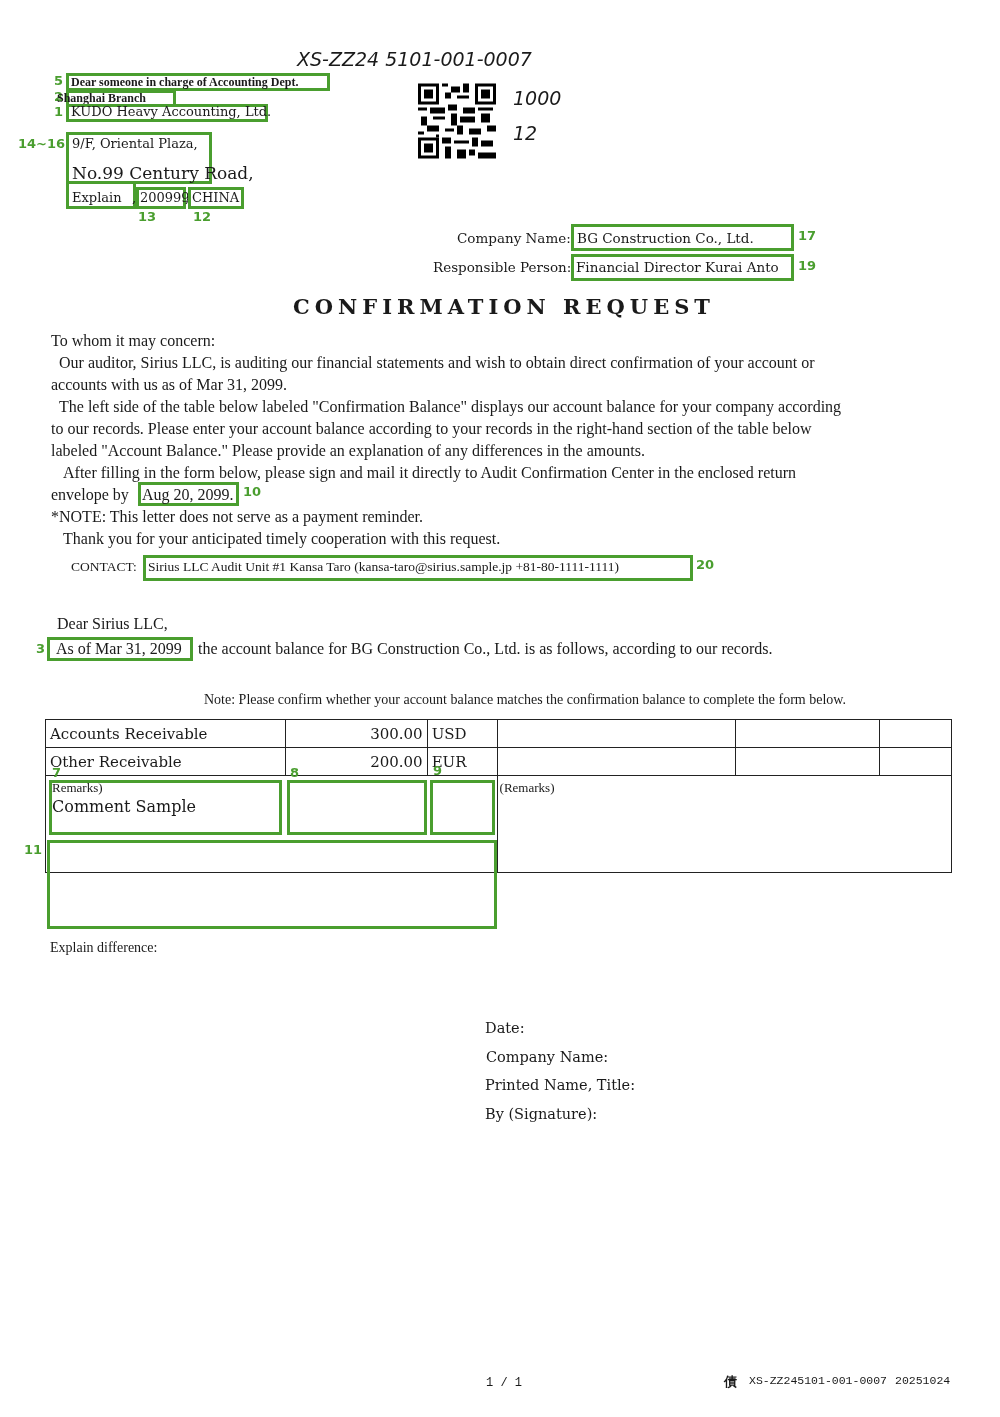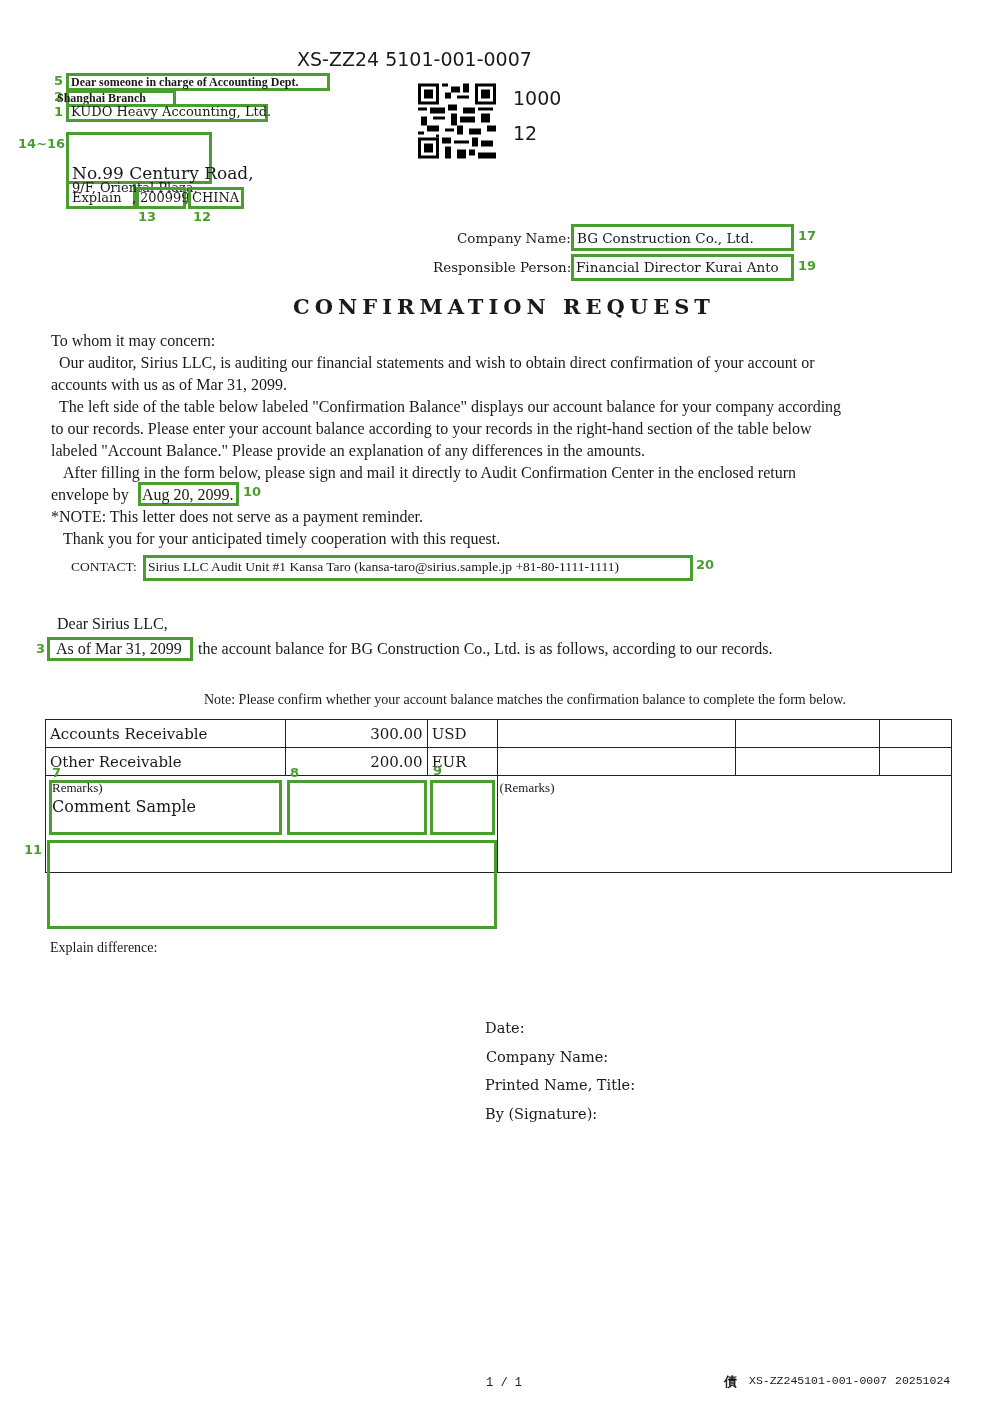--- a/index.html
+++ b/index.html
@@ -1,19 +1,19 @@
 <!DOCTYPE html>
 <html><head>
 <meta charset="utf-8">
 <style>
   html, body { margin:0; padding:0; background:#ffffff; }
   body { width:1000px; height:1417px; position:relative; overflow:hidden;
          font-family:"DejaVu Serif", "Liberation Serif", serif; color:#1a1a1a; }
   .abs { position:absolute; white-space:nowrap; }
-  .sans { font-family:"DejaVu Sans", "Liberation Sans", sans-serif; }
+  .sans { font-family:"DejaVu Sans", "Liberation Sans", sans-serif;font-style:italic; }
   .serif { font-family:"Liberation Serif", "DejaVu Serif", serif; }
   .mono { font-family:"Liberation Mono", "DejaVu Sans Mono", monospace; }
   .gbox { position:absolute; border:3px solid #4a9e2f; box-sizing:border-box; }
   .glab { position:absolute; color:#4a9e2f; font-family:"DejaVu Sans","Liberation Sans",sans-serif; font-size:13px; font-weight:bold; }
   .body-text { font-family:"Liberation Serif","DejaVu Serif",serif; font-size:16px; line-height:22px; }
   table.bal { position:absolute; left:45px; top:719px; width:907px; border-collapse:collapse;
               font-family:"DejaVu Serif","Liberation Serif",serif; }
   table.bal td { border:1.5px solid #222; padding:0 4px; height:27px; font-size:15px; }
   .hdr { text-align:center; }
   .right { text-align:right; }
@@ -80,21 +80,21 @@
 <div class="gbox" style="left:66px; top:90px; width:110px; height:17px;"></div>
 <div class="abs serif" style="left:57px; top:91px; font-size:12px; font-weight:bold;">Shanghai Branch</div>
 
 <div class="glab" style="left:54px; top:104px;">1</div>
 <div class="gbox" style="left:66px; top:104px; width:202px; height:18px;"></div>
 <div class="abs" style="left:71px; top:104px; font-size:13px;">KUDO Heavy Accounting, Ltd.</div>
 
 <div class="glab" style="left:18px; top:136px;">14~16</div>
 <div class="gbox" style="left:66px; top:132px; width:146px; height:52px;"></div>
 <div class="gbox" style="left:66px; top:184px; width:70px; height:25px; border-top:none;"></div>
-<div class="abs" style="left:72px; top:136px; font-size:13px;margin-top:44px;">9/F, Oriental Plaza,</div>
+<div class="abs" style="left:72px; top:136px; font-size:13px;">9/F, Oriental Plaza,</div>
 <div class="abs" style="left:72px; top:163px; font-size:17px;">No.99 Century Road,</div>
 <div class="abs" style="left:72px; top:190px; font-size:13px;">Explain</div>
 <div class="abs" style="left:132px; top:190px; font-size:13px;">,</div>
 <div class="gbox" style="left:136px; top:187px; width:50px; height:22px;"></div>
 <div class="abs" style="left:140px; top:190px; font-size:13px;">200999</div>
 <div class="abs" style="left:185px; top:190px; font-size:13px;">,</div>
 <div class="gbox" style="left:188px; top:187px; width:56px; height:22px;"></div>
 <div class="abs" style="left:192px; top:190px; font-size:13px;">CHINA</div>
 <div class="glab" style="left:138px; top:209px;">13</div>
 <div class="glab" style="left:193px; top:209px;">12</div>

